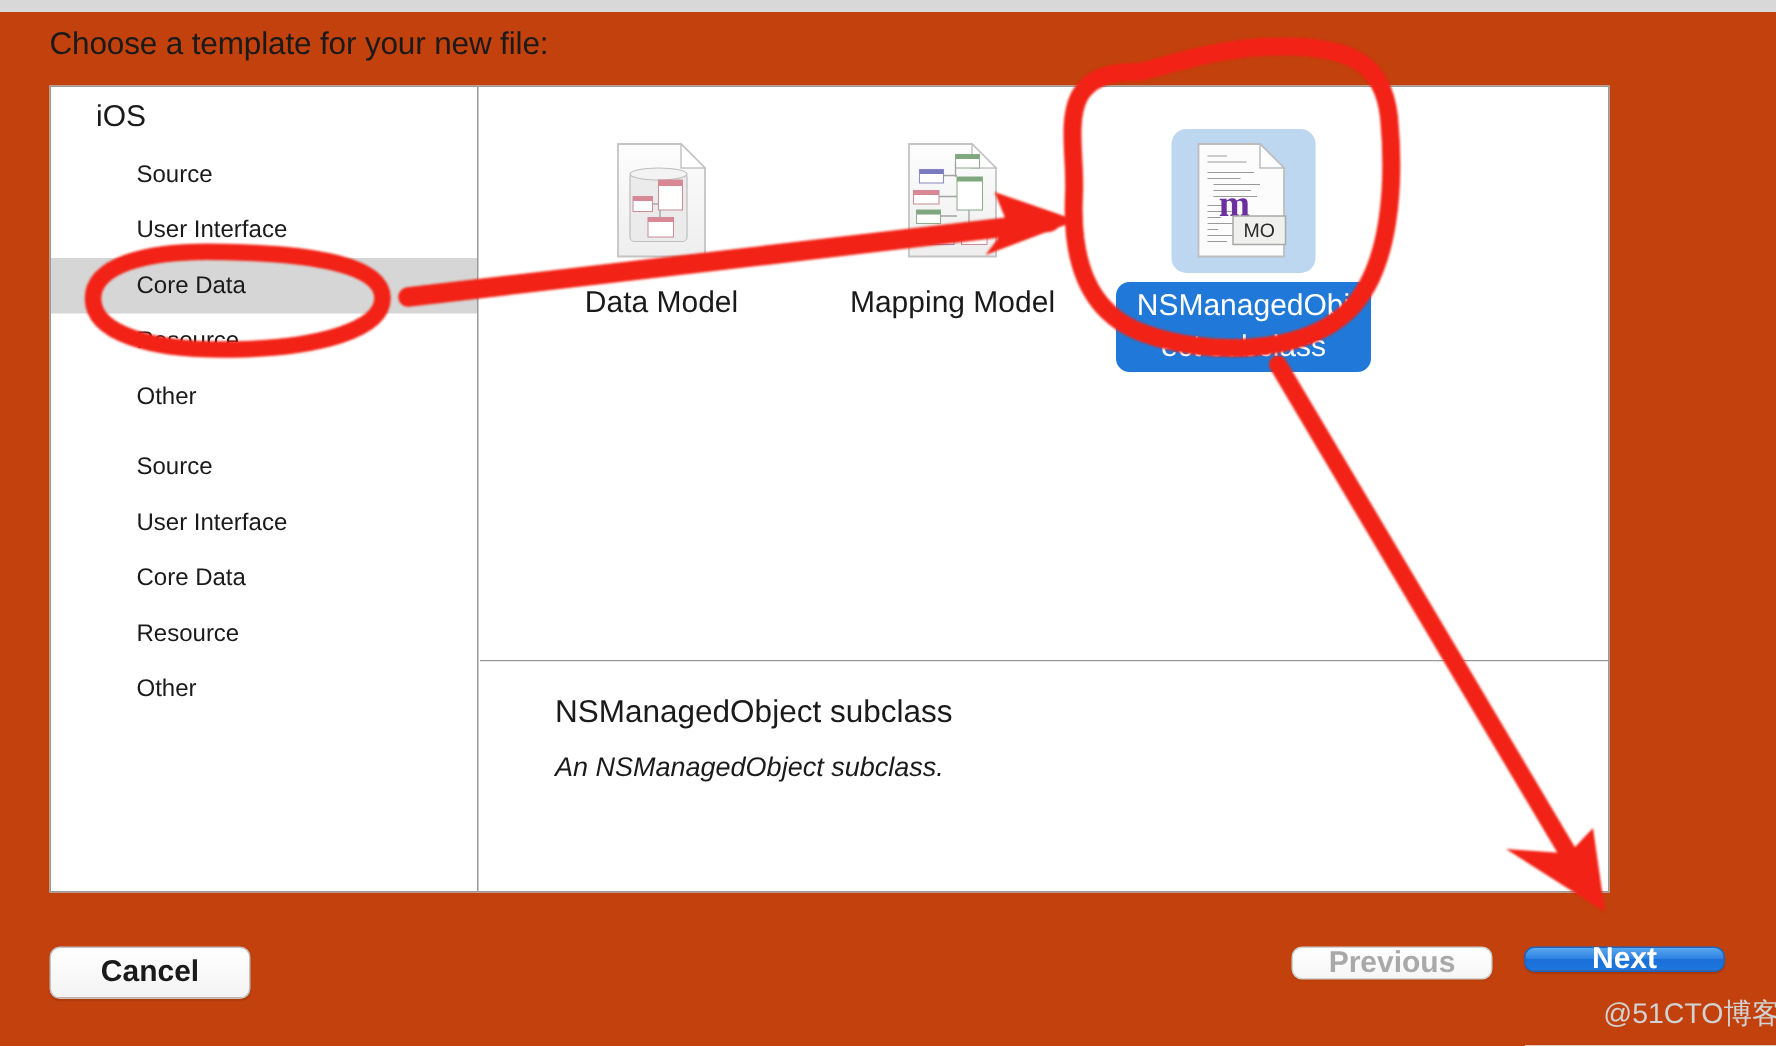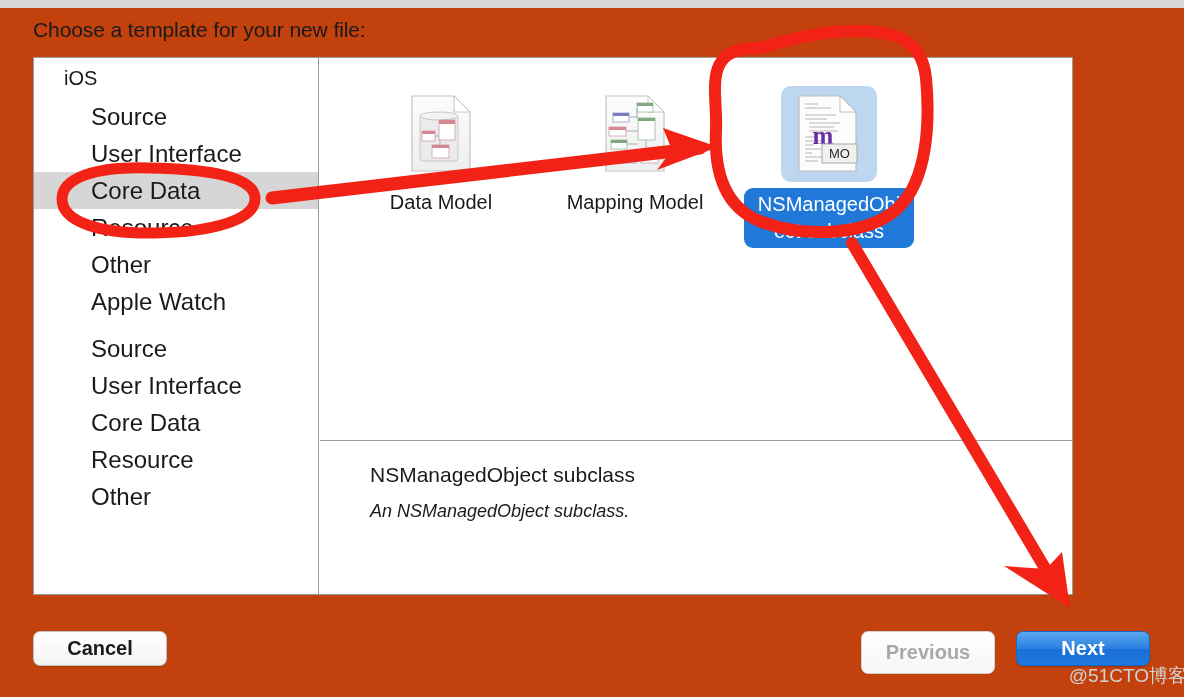--- a/index.html
+++ b/index.html
@@ -63,21 +63,21 @@
   }
   .side-group {
     font-size: 20px;
     color: #1a1a1a;
     padding: 0 0 0 30px;
     height: 40px;
     line-height: 40px;
     white-space: nowrap;
   }
   .side-item {
-    font-size: 24px;
+    font-size: 16px;
     color: #1a1a1a;
     padding: 0 0 0 57px;
     height: 37px;
     line-height: 37px;
     white-space: nowrap;
   }
   .side-item.selected {
     background: #d6d6d6;
   }
   .side-spacer { height: 10px; }
@@ -171,29 +171,29 @@
   #btn-cancel {
     left: 33px; top: 631px;
     width: 134px; height: 35px;
     background: linear-gradient(#ffffff, #f3f3f3);
     border: 1px solid #c2c2c2;
     color: #1a1a1a;
     box-shadow: 0 1px 1px rgba(0,0,0,.10);
   }
   #btn-previous {
     left: 861px; top: 631px;
-    width: 134px; height: 43px;
+    width: 134px; height: 22px;
     background: linear-gradient(#ffffff, #f6f6f6);
     border: 1px solid #d2d2d2;
     color: #a9a9a9;
     box-shadow: 0 1px 1px rgba(0,0,0,.06);
   }
   #btn-next {
     left: 1016px; top: 631px;
-    width: 134px; height: 35px;
+    width: 134px; height: 17px;
     background: linear-gradient(#5ba8ef 0%, #2a7fe0 50%, #1a6fd8 51%, #1e78de 100%);
     border: 1px solid #1967c4;
     color: #ffffff;
     box-shadow: 0 1px 1px rgba(0,0,0,.18);
   }
 
   
   #watermark {
     position: absolute;
     right: 16px; bottom: 8px;
@@ -222,21 +222,20 @@
   <div id="content-box">
 
     <div id="sidebar">
 
       <div class="side-group">iOS</div>
       <div class="side-item">Source</div>
       <div class="side-item">User Interface</div>
       <div class="side-item selected">Core Data</div>
       <div class="side-item">Resource</div>
       <div class="side-item">Other</div>
-      <div class="side-item">Apple Watch</div>
 
       <div class="side-spacer"></div>
 
       <div class="side-item">Source</div>
       <div class="side-item">User Interface</div>
       <div class="side-item">Core Data</div>
       <div class="side-item">Resource</div>
       <div class="side-item">Other</div>
     </div>
 

